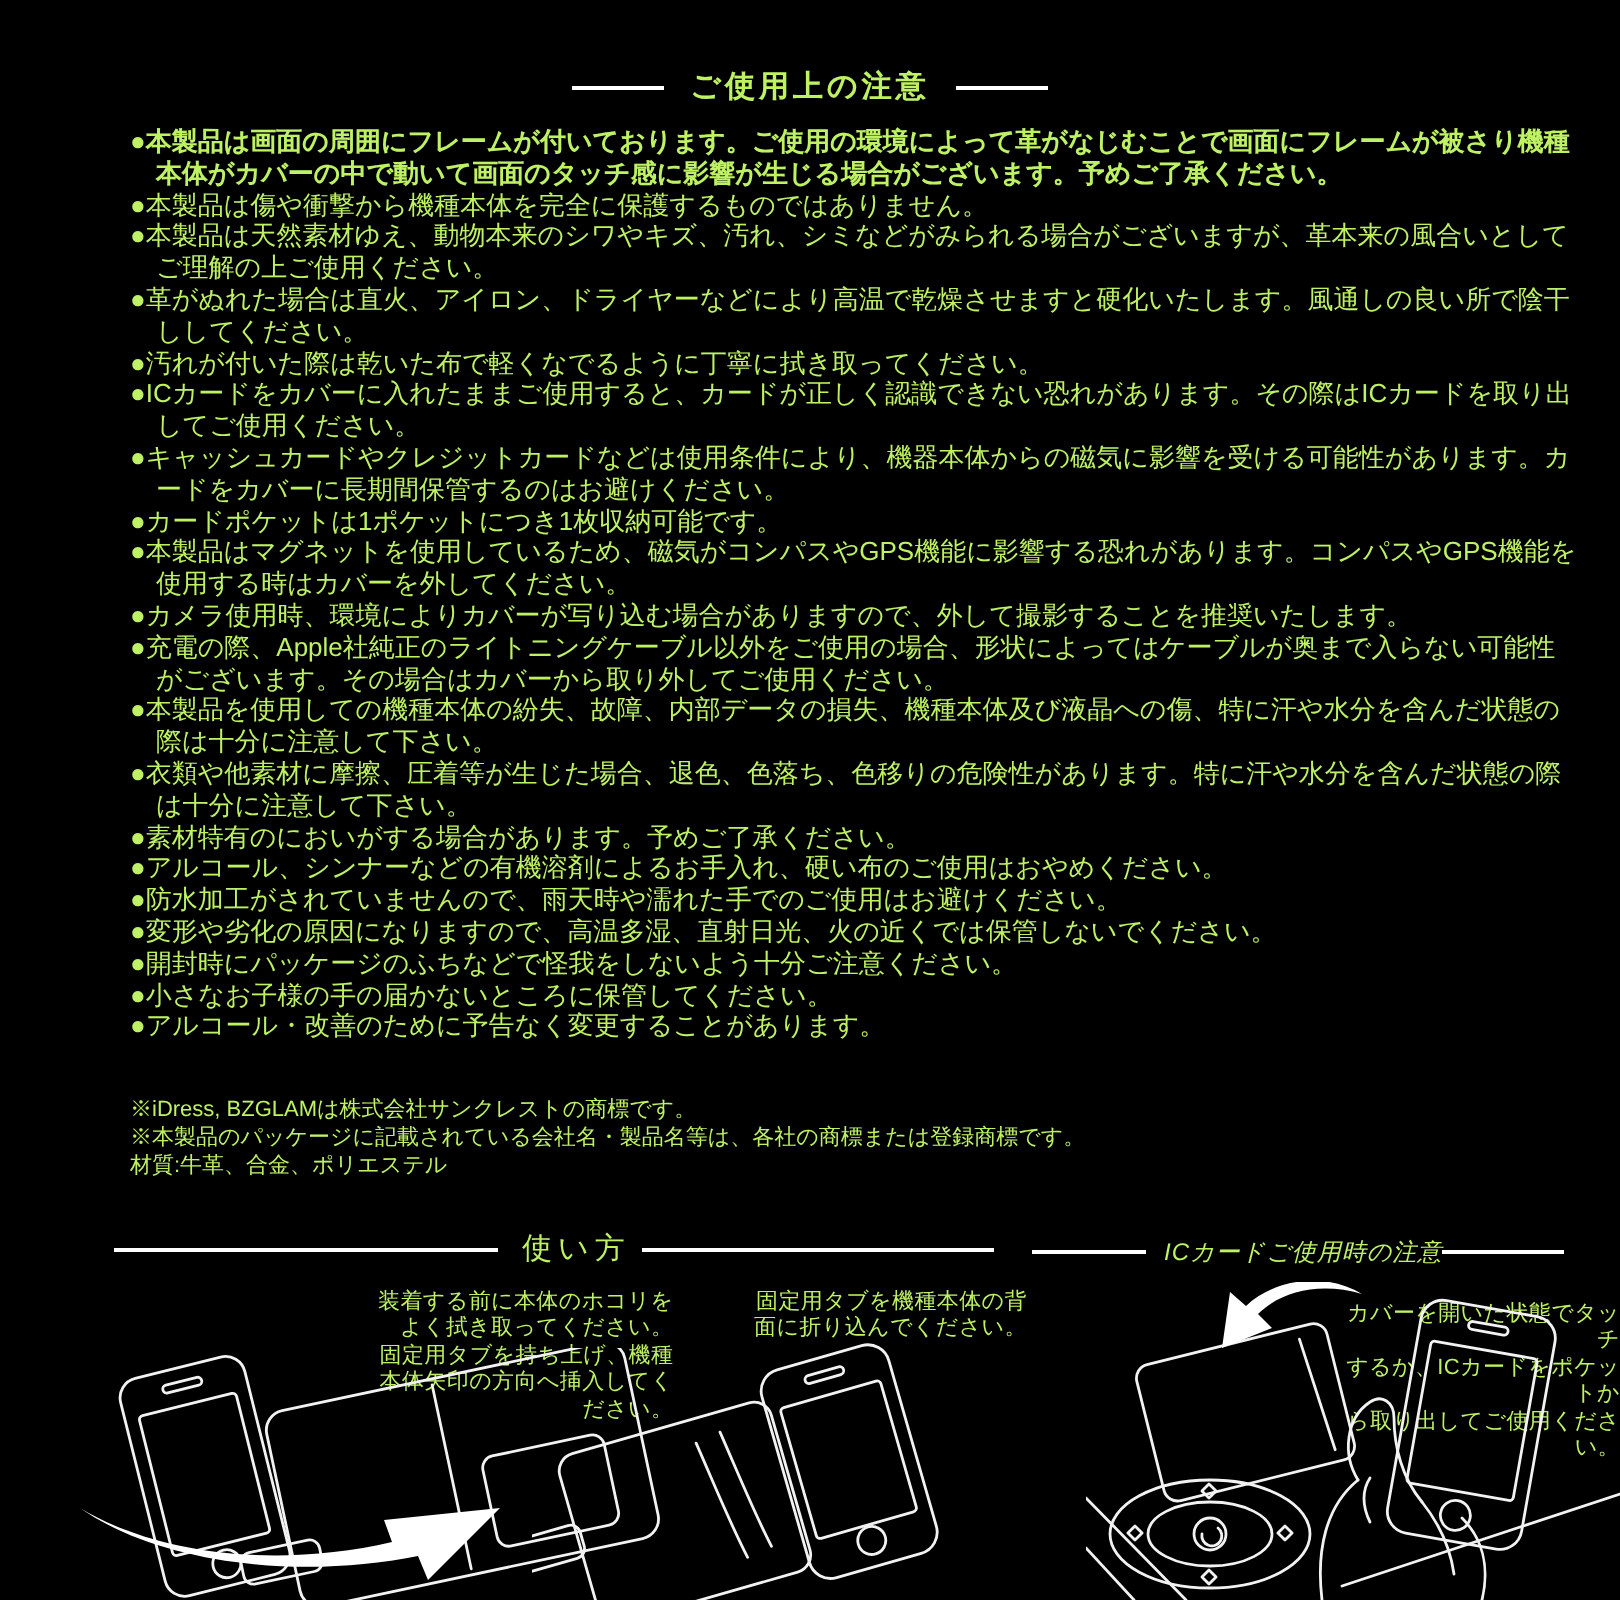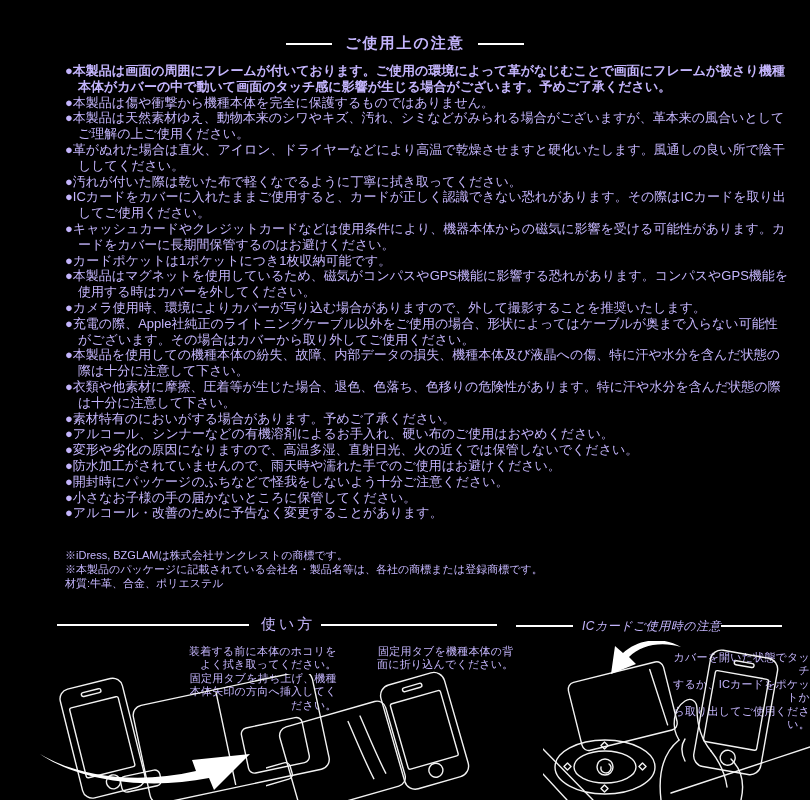--- a/index.html
+++ b/index.html
@@ -1,17 +1,17 @@
 <!DOCTYPE html>
 <html lang="ja"><head>
 <meta charset="utf-8">
 <style>
   html,body{margin:0;padding:0;background:#000;}
   #screen{
-    position:relative;width:810px;height:800px;background:#000;color:#c4b5fd;
+    position:relative;width:810px;height:800px;background:#000;color:#bef264;
     font-family:"Liberation Sans",sans-serif;overflow:hidden;
     -webkit-font-smoothing:antialiased;
   }
   .rule{position:absolute;background:#fff;height:2px;}
   .rule.thin{height:1.5px;}
   
   #precautions-heading-row{
     position:absolute;left:0;top:34px;width:810px;
     display:flex;justify-content:center;align-items:center;gap:13px;
     font-size:15px;letter-spacing:2px;font-weight:bold;
@@ -71,22 +71,22 @@
     <div class="bullet">●ICカードをカバーに入れたままご使用すると、カードが正しく認識できない恐れがあります。その際はICカードを取り出してご使用ください。</div>
     <div class="bullet">●キャッシュカードやクレジットカードなどは使用条件により、機器本体からの磁気に影響を受ける可能性があります。カードをカバーに長期間保管するのはお避けください。</div>
     <div class="bullet">●カードポケットは1ポケットにつき1枚収納可能です。</div>
     <div class="bullet">●本製品はマグネットを使用しているため、磁気がコンパスやGPS機能に影響する恐れがあります。コンパスやGPS機能を使用する時はカバーを外してください。</div>
     <div class="bullet">●カメラ使用時、環境によりカバーが写り込む場合がありますので、外して撮影することを推奨いたします。</div>
     <div class="bullet">●充電の際、Apple社純正のライトニングケーブル以外をご使用の場合、形状によってはケーブルが奥まで入らない可能性がございます。その場合はカバーから取り外してご使用ください。</div>
     <div class="bullet">●本製品を使用しての機種本体の紛失、故障、内部データの損失、機種本体及び液晶への傷、特に汗や水分を含んだ状態の際は十分に注意して下さい。</div>
     <div class="bullet">●衣類や他素材に摩擦、圧着等が生じた場合、退色、色落ち、色移りの危険性があります。特に汗や水分を含んだ状態の際は十分に注意して下さい。</div>
     <div class="bullet">●素材特有のにおいがする場合があります。予めご了承ください。</div>
     <div class="bullet">●アルコール、シンナーなどの有機溶剤によるお手入れ、硬い布のご使用はおやめください。</div>
+    <div class="bullet">●防水加工がされていませんので、雨天時や濡れた手でのご使用はお避けください。</div>
     <div class="bullet">●変形や劣化の原因になりますので、高温多湿、直射日光、火の近くでは保管しないでください。</div>
-    <div class="bullet">●防水加工がされていませんので、雨天時や濡れた手でのご使用はお避けください。</div>
     <div class="bullet">●開封時にパッケージのふちなどで怪我をしないよう十分ご注意ください。</div>
     <div class="bullet">●小さなお子様の手の届かないところに保管してください。</div>
     <div class="bullet">●アルコール・改善のために予告なく変更することがあります。</div>
   </div>
 
   <div id="notes-block">
     <div>※iDress, BZGLAMは株式会社サンクレストの商標です。</div>
     <div>※本製品のパッケージに記載されている会社名・製品名等は、各社の商標または登録商標です。</div>
     <div>材質:牛革、合金、ポリエステル</div>
   </div>

